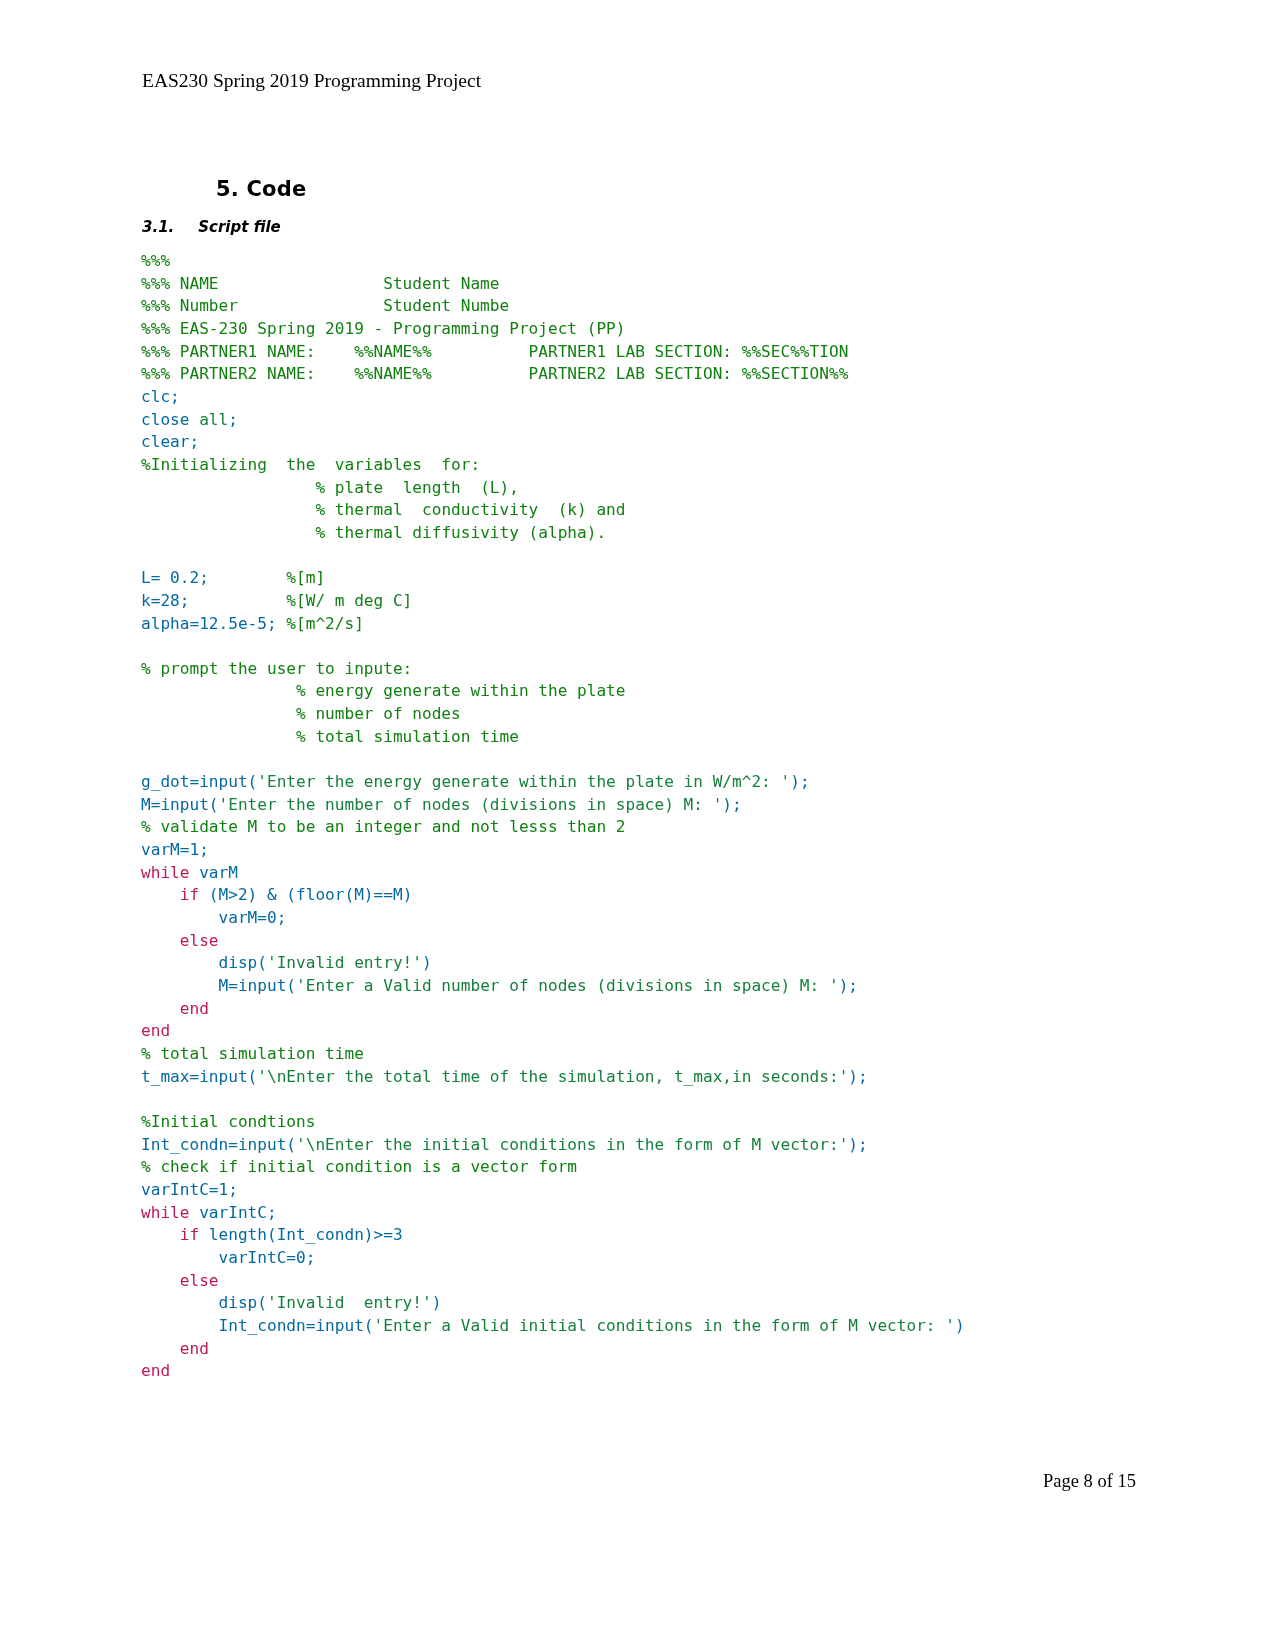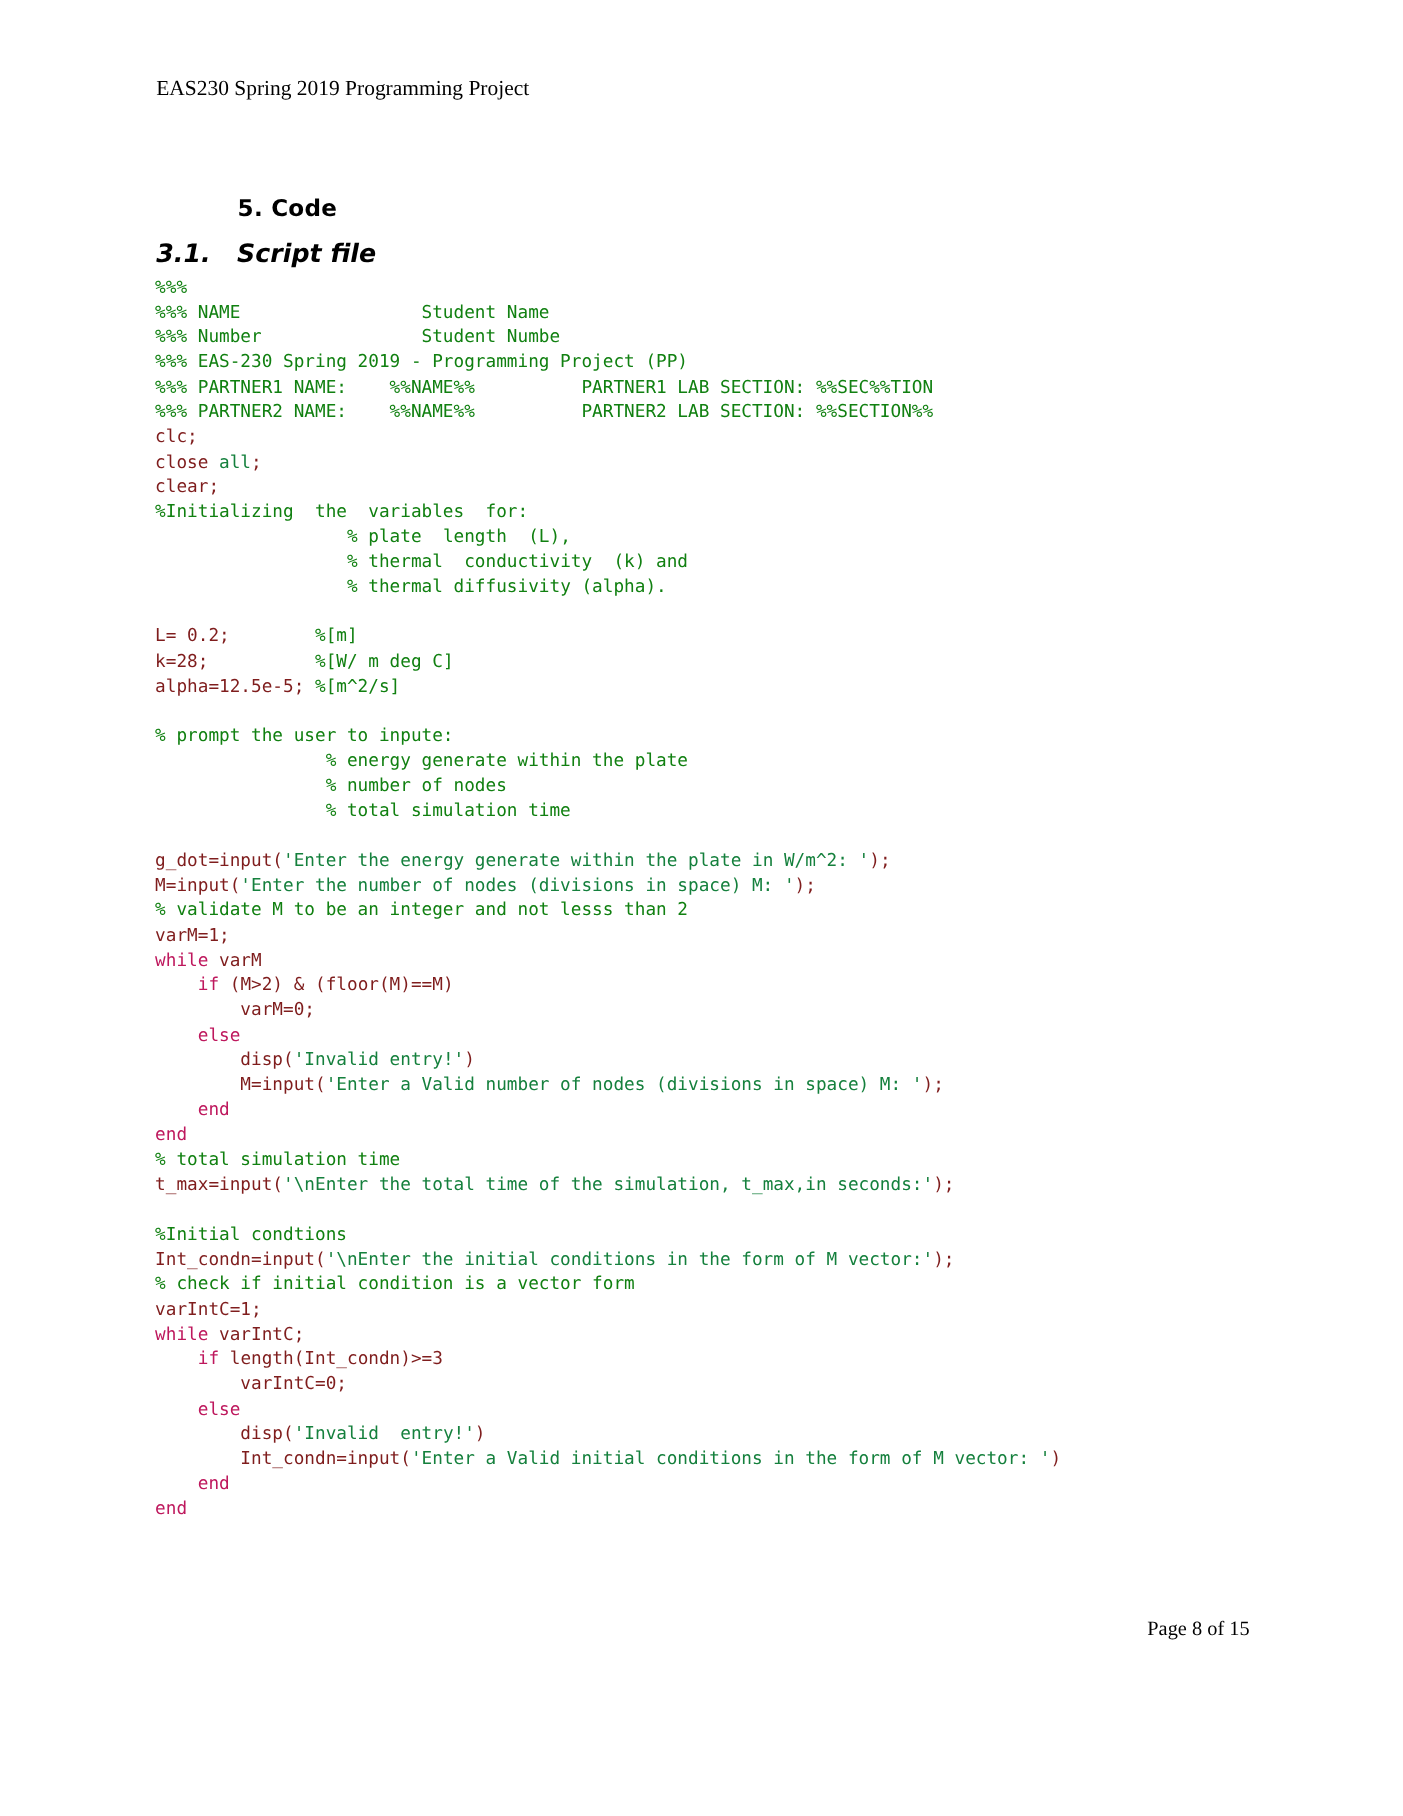--- a/index.html
+++ b/index.html
@@ -40,21 +40,21 @@
     font-size: 21px;
     font-weight: bold;
     color: #000000;
     letter-spacing: 0.2px;
   }
   .h-script {
     position: absolute;
     left: 142px;
     top: 218px;
     font-family: "DejaVu Sans", "Liberation Sans", sans-serif;
-    font-size: 23px;
+    font-size: 15px;
     font-weight: bold;
     font-style: italic;
     color: #000000;
   }
   .h-script .num { margin-right: 24px; }
 
   
   .code-block {
     position: absolute;
     left: 141px;
@@ -68,21 +68,21 @@
     tab-size: 4;
   }
   .code-block .ln {
     display: block;
     min-height: 22.65px;
     white-space: pre-wrap;
   }
   .cm { color: #118011; }       
   .kw { color: #be185d; text-align: center; }       
   .str { color: #15803d; }      
-  .pl  { color: #7f1d1d; }      
+  .pl  { color: #0369a1; }      
 
   
   .footer-page {
     position: absolute;
     right: 139px;
     top: 1471px;
     font-family: "Liberation Serif", "DejaVu Serif", serif;
     font-size: 18.5px;
     color: #000000;
     white-space: nowrap;

